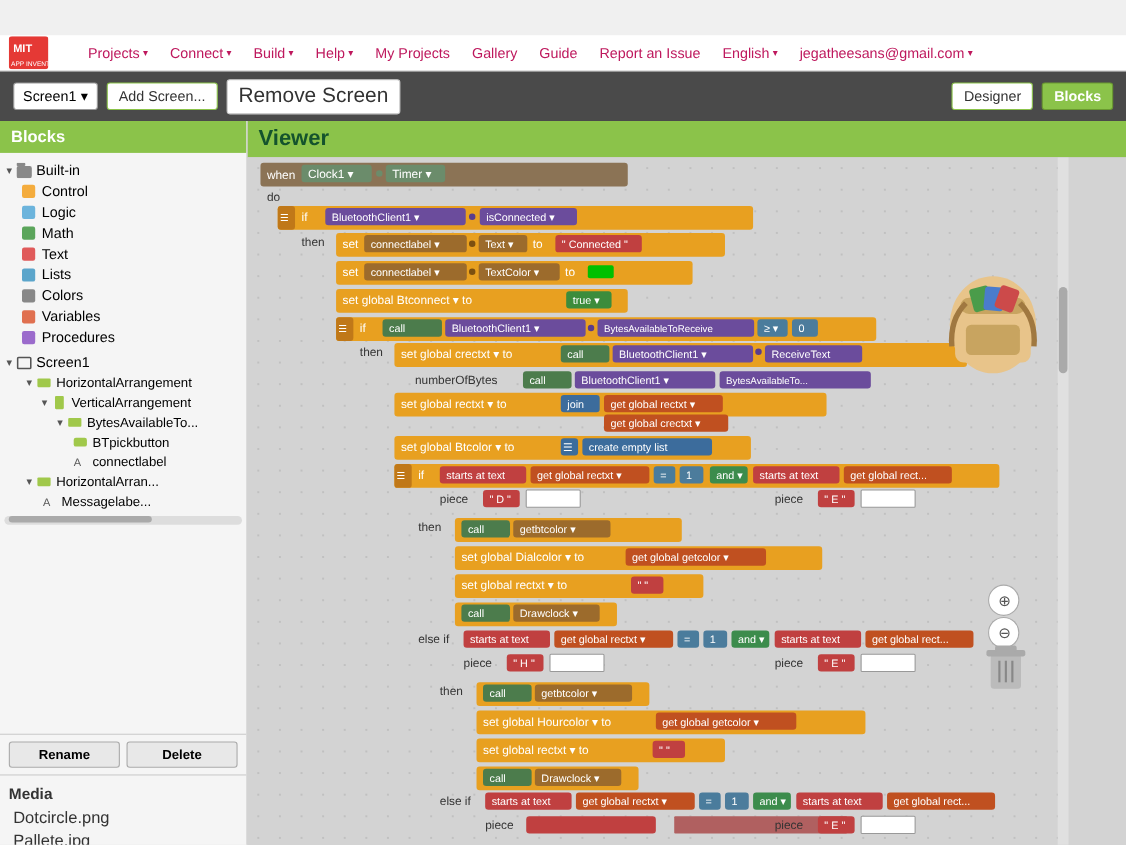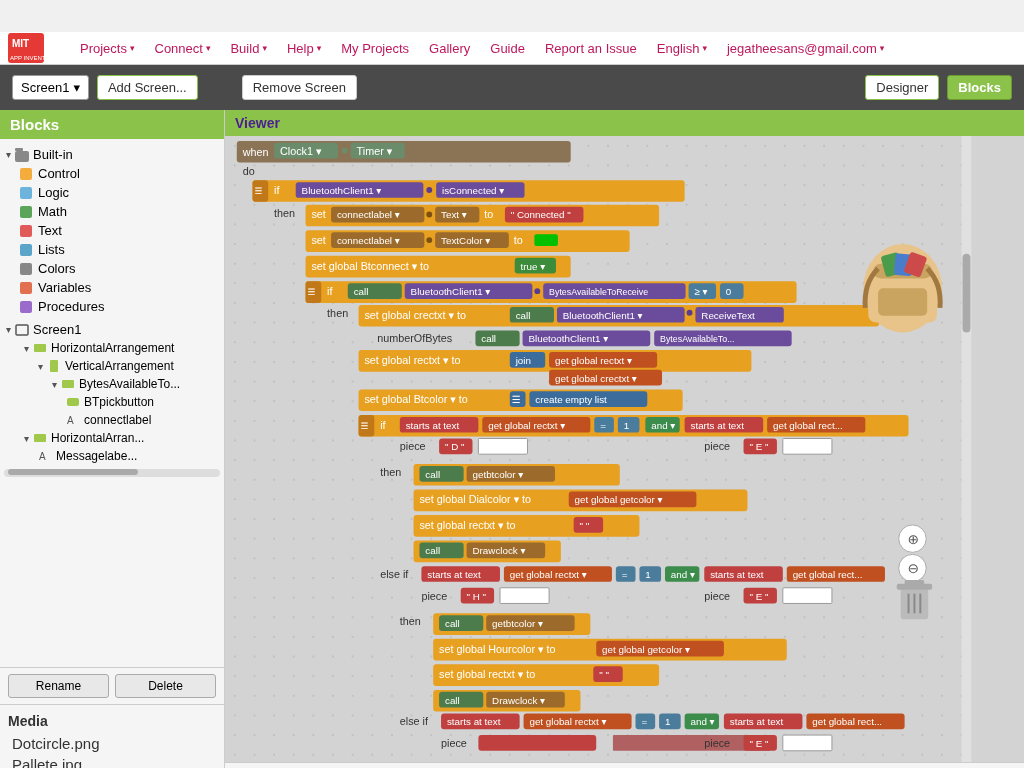--- a/index.html
+++ b/index.html
@@ -75,24 +75,23 @@
       padding: 4px 10px;
       font-size: 13px;
       cursor: pointer;
       color: #333;
     }
     .btn-remove-screen {
       background: #fff;
       border: 1px solid #ccc;
       border-radius: 3px;
       padding: 4px 10px;
-      font-size: 13px;
+      font-size: 19px;
       cursor: pointer;
       color: #333;
-      margin-left: 36px;
     }
     .btn-designer {
       background: #fff;
       border: 1px solid #8bc34a;
       border-radius: 3px;
       padding: 4px 10px;
       font-size: 13px;
       cursor: pointer;
       color: #333;
     }
@@ -179,20 +178,21 @@
       border-top: 1px solid #ccc;
     }
     .sidebar-btn {
       flex: 1;
       padding: 4px 24px;
       font-size: 12px;
       cursor: pointer;
       background: #e8e8e8;
       border: 1px solid #aaa;
       border-radius: 3px;
+      font-weight: bold;
     }
     #media-section {
       border-top: 1px solid #ccc;
       padding: 4px 8px;
     }
     #media-header {
       font-size: 14px;
       font-weight: bold;
       padding: 4px 0;
       color: #333;
@@ -206,22 +206,22 @@
 
     
     #viewer {
       flex: 1;
       background: #c8c8c8;
       overflow: hidden;
       position: relative;
     }
     #viewer-header {
       background: #8bc34a;
-      color: #4c1d95;
-      font-size: 14px;
+      color: #14532d;
+      font-size: 20px;
       font-weight: bold;
       padding: 5px 10px;
     }
     #blocks-canvas {
       width: 100%;
       height: calc(100% - 32px);
       overflow: hidden;
       position: relative;
       background: #d3d3d3;
     }

